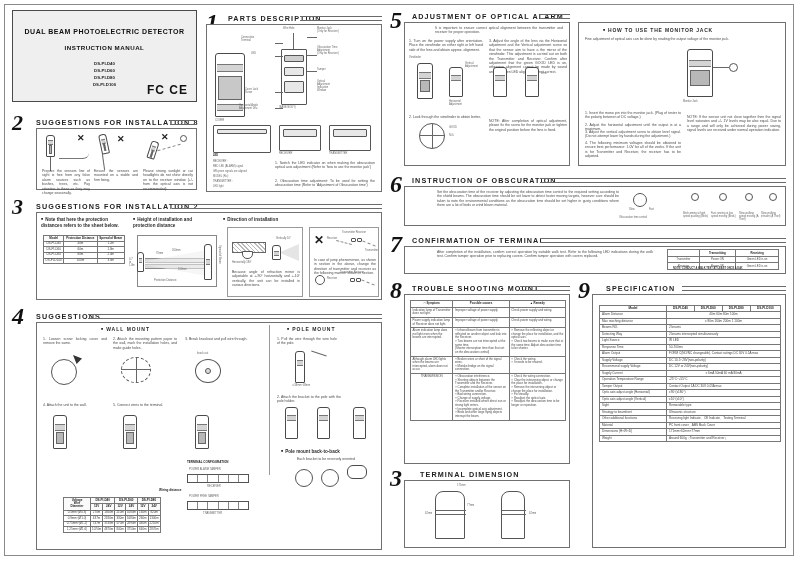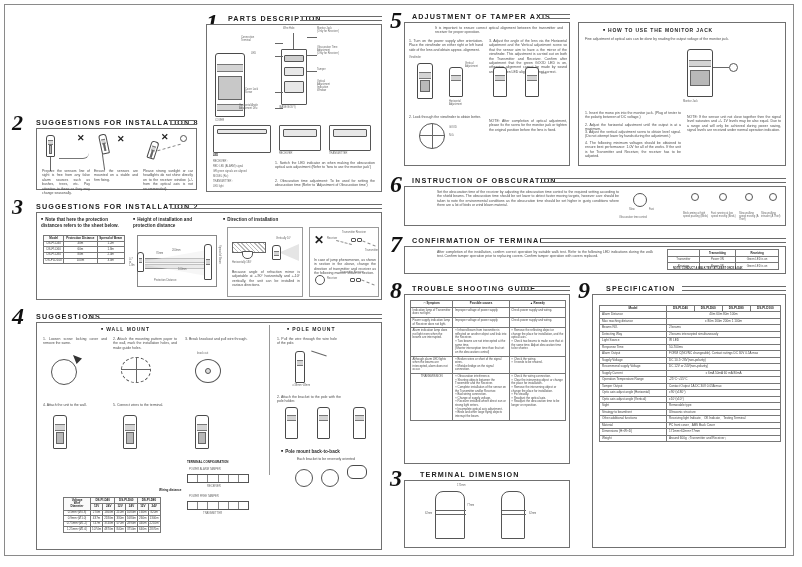--- a/index.html
+++ b/index.html
@@ -59,20 +59,29 @@
   .term{position:absolute;box-sizing:border-box;border:.7px solid #555;background:#fff;display:flex;}
   .term i{flex:1;border-right:.5px solid #888;display:block;}
   .term i:last-child{border-right:none;}
 </style>
 </head>
 <body>
 
 <div class="page">
 <div class="outer"></div>
 
+<div class="cover" style="left:12px;top:10px;width:185px;height:92px;">
+  <div class="t1" style="top:17px;">DUAL BEAM PHOTOELECTRIC DETECTOR</div>
+  <div class="t2" style="top:33px;">INSTRUCTION MANUAL</div>
+  <div class="mdl" style="top:50px;">DS-PI-D40</div>
+  <div class="mdl" style="top:57px;">DS-PI-D60</div>
+  <div class="mdl" style="top:64px;">DS-PI-D80</div>
+  <div class="mdl" style="top:71px;">DS-PI-D100</div>
+  <div class="marks">FC  CE</div>
+</div>
 
 <div class="num" style="left:12px;top:112px;font-size:22px;">2</div>
 <div class="sechead" style="left:36px;top:118px;">SUGGESTIONS FOR INSTALLATION 8</div>
 <div class="rulewrap" style="left:170px;top:120px;width:27px;"></div>
 <div class="panel" style="left:36px;top:128px;width:161px;height:62px;">
 
   <div class="dev" style="left:9px;top:6px;width:9px;height:22px;">
      <div class="band" style="top:4px;height:3px;"></div>
         <div class="win" style="top:9px;height:7px;"></div>
   </div>
@@ -386,21 +395,21 @@
   <div class="tiny c" style="left:72px;top:128px;width:42px;">RECEIVER</div>
   <div class="bx" style="left:122px;top:100px;width:42px;height:26px;"></div>
   <div class="bx sh" style="left:126px;top:104px;width:34px;height:8px;"></div>
   <div class="tiny c" style="left:122px;top:128px;width:42px;">TRANSMITTER</div>
 
   <div class="bl" style="left:68px;top:136px;width:100px;">1. Switch the LED indicator on when making the obscuration optical axis adjustment (Refer to 'how to use the monitor jack')</div>
   <div class="bl" style="left:68px;top:154px;width:100px;">2. Obscuration time adjustment: To be used for setting the obscuration time (Refer to 'Adjustment of Obscuration time')</div>
 </div>
 
 <div class="num" style="left:390px;top:278px;font-size:24px;">8</div>
-<div class="sechead" style="left:412px;top:284px;">TROUBLE SHOOTING GUIDE</div>
+<div class="sechead" style="left:412px;top:284px;">TROUBLE SHOOTING MOUNT</div>
 <div class="rulewrap" style="left:520px;top:286px;width:50px;"></div>
 <div class="panel" style="left:404px;top:294px;width:166px;height:170px;">
   <table class="ts" style="left:5px;top:5px;width:156px;">
     <tbody>
           <tr>
       <th style="width:40px;">□ Symptom</th>
       <th style="width:56px;">Possible causes</th>
       <th style="width:56px;">▲ Remedy</th>
     </tr>
     <tr>
@@ -460,21 +469,21 @@
     <div class="ln" style="left:0;top:18px;width:24px;height:.6px;"></div>
     <div class="ln" style="left:0;top:22px;width:24px;height:.6px;"></div>
   </div>
   <div class="tiny" style="left:52px;top:4px;">171mm</div>
   <div class="tiny" style="left:20px;top:32px;">62mm</div>
   <div class="tiny" style="left:62px;top:24px;">77mm</div>
   <div class="tiny" style="left:124px;top:32px;">62mm</div>
 </div>
 
 <div class="num" style="left:390px;top:8px;font-size:24px;">5</div>
-<div class="sechead" style="left:412px;top:12px;">ADJUSTMENT OF TAMPER AXIS</div>
+<div class="sechead" style="left:412px;top:12px;">ADJUSTMENT OF OPTICAL ALARM</div>
 <div class="rulewrap" style="left:540px;top:14px;width:30px;"></div>
 <div class="panel" style="left:404px;top:22px;width:166px;height:144px;">
   <div class="bl" style="left:30px;top:3px;width:128px;">It is important to ensure correct optical alignment between the transmitter and receiver for proper operation.</div>
   <div class="bl" style="left:4px;top:16px;width:74px;">1. Turn on the power supply after orientation. Place the viewfinder on either right or left hand side of the lens and obtain approx. alignment.</div>
   <div class="bl" style="left:84px;top:16px;width:78px;">3. Adjust the angle of the lens via the Horizontal adjustment and the Vertical adjustment screw so that the sensor aim to have a the mirror of the viewfinder. This adjustment is carried out on both the Transmitter and Receiver. Confirm after adjustment that the green GOOD LED is on, otherwise alignment cannot be made by sound and the green LED alignment is not correct.</div>
 
   <div class="dev" style="left:12px;top:40px;width:16px;height:36px;">
         <div class="band" style="top:8px;height:5px;"></div>
         <div class="win" style="top:16px;height:10px;"></div>
       </div>

